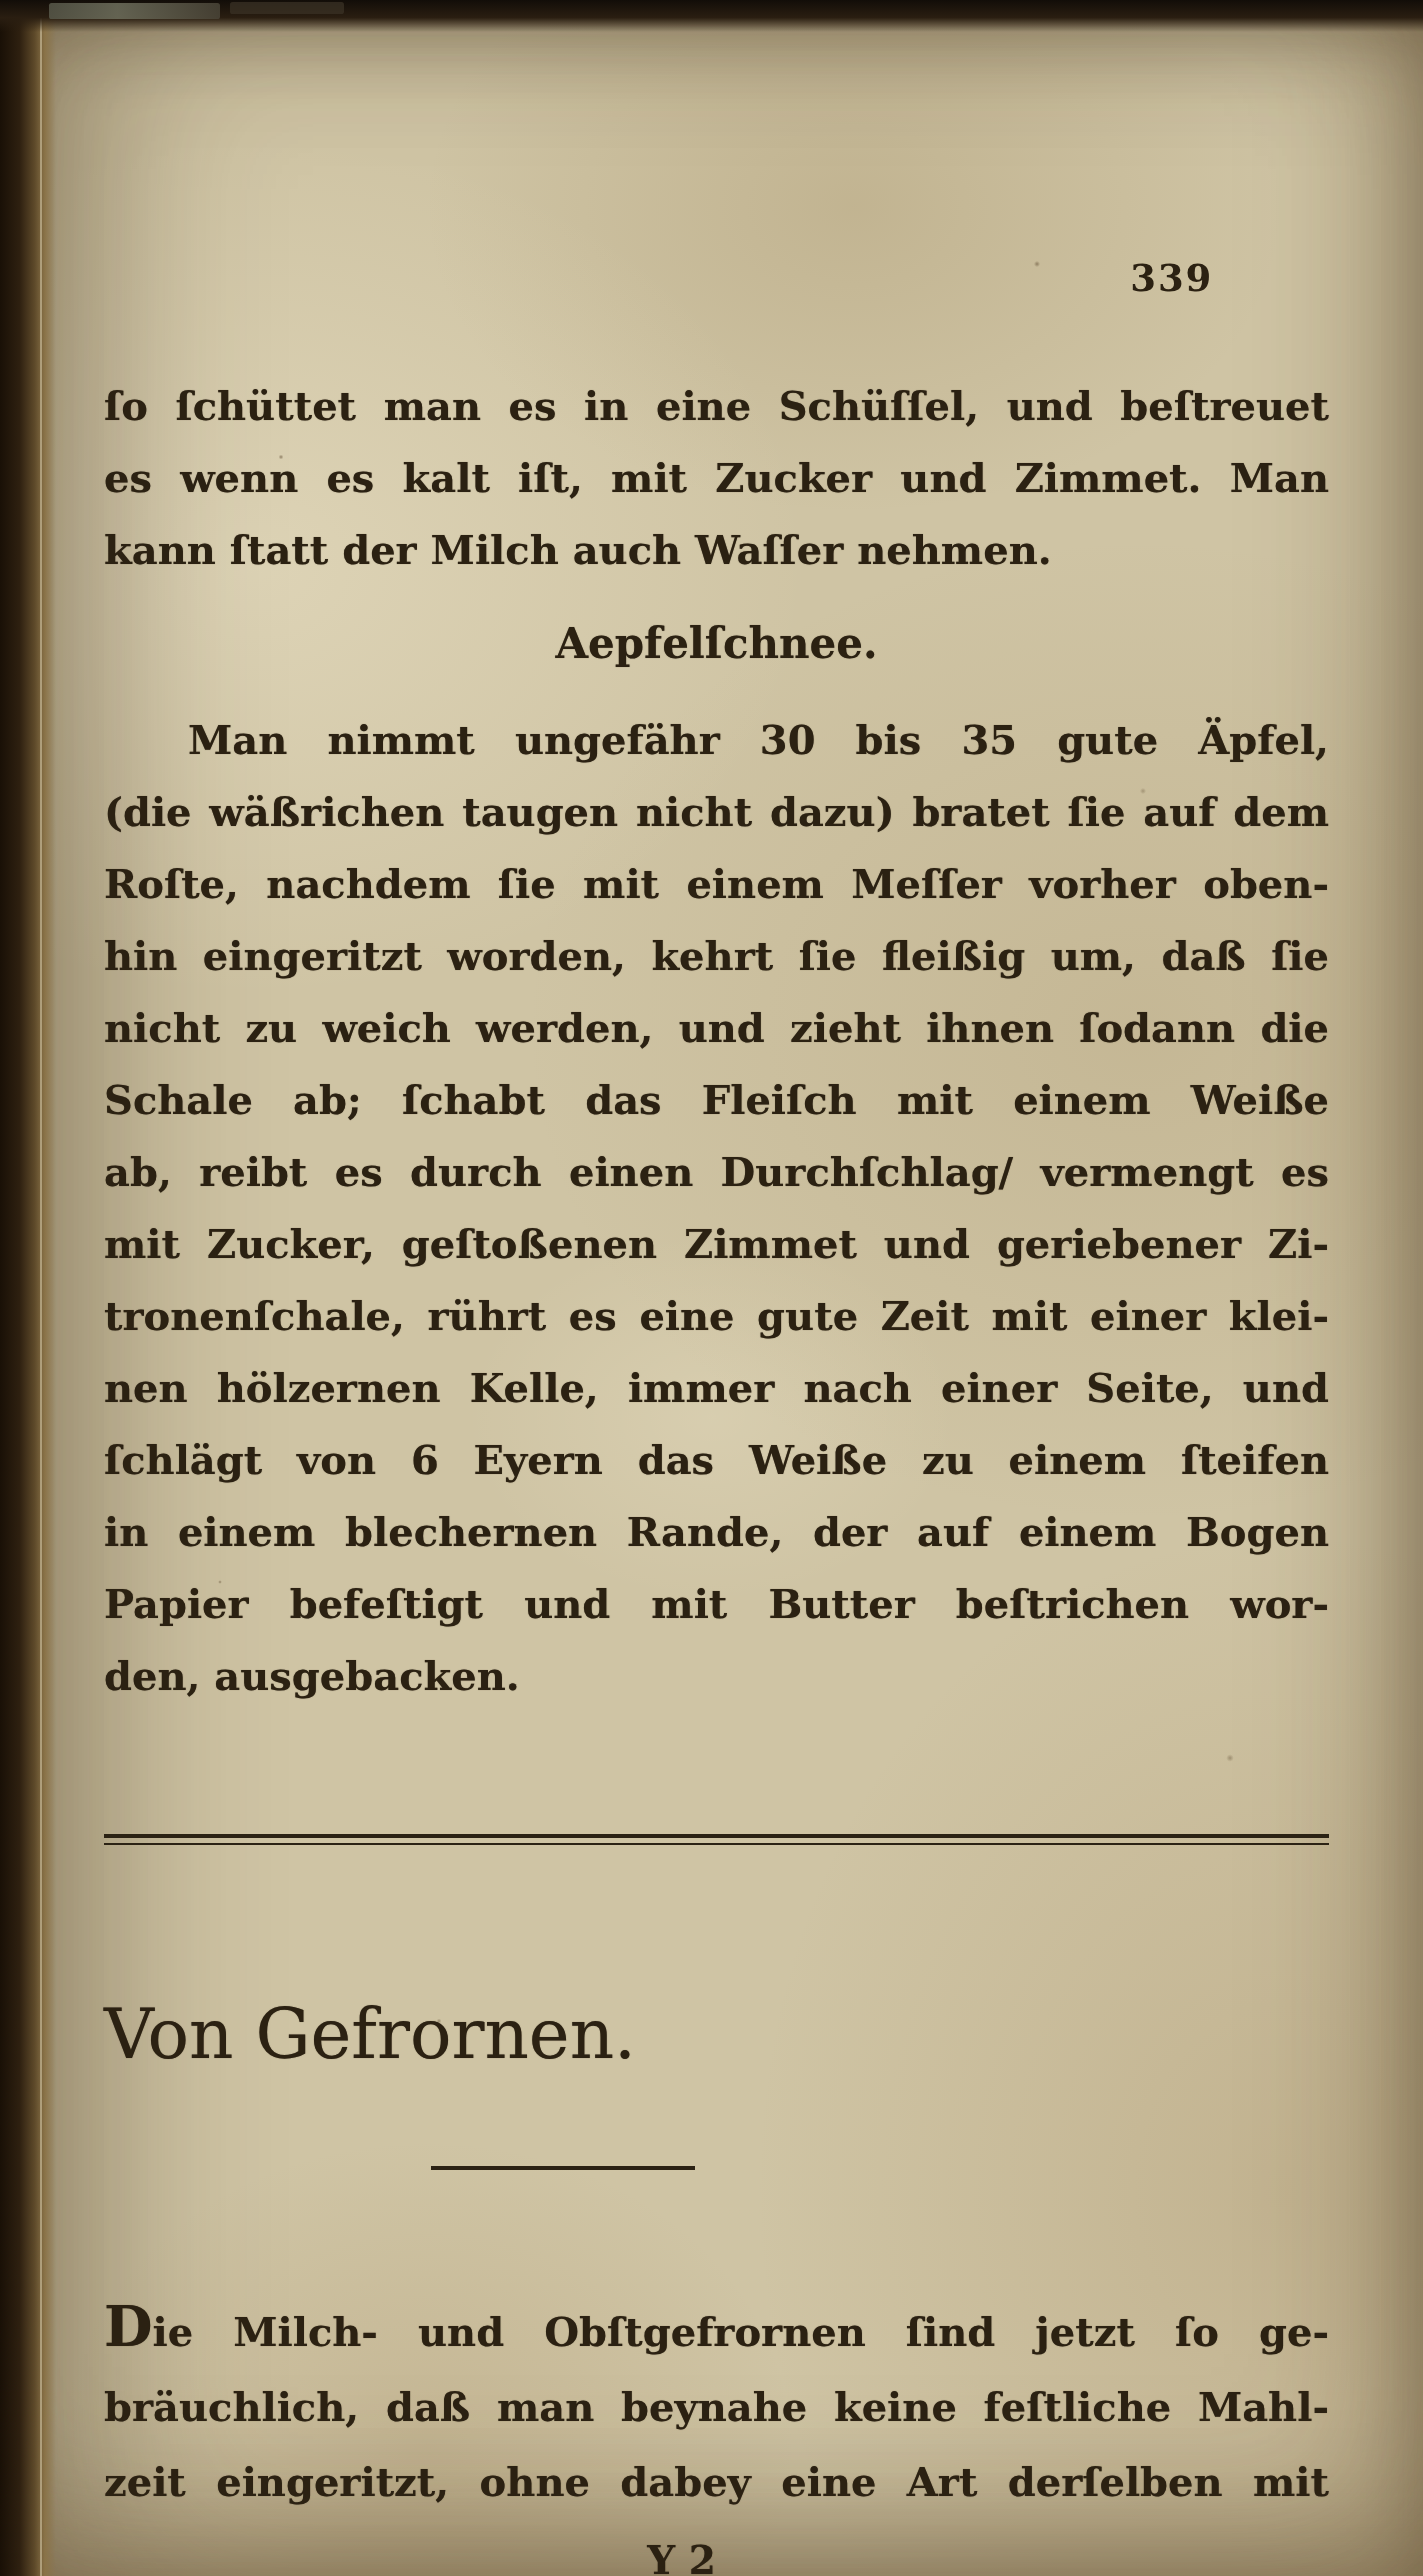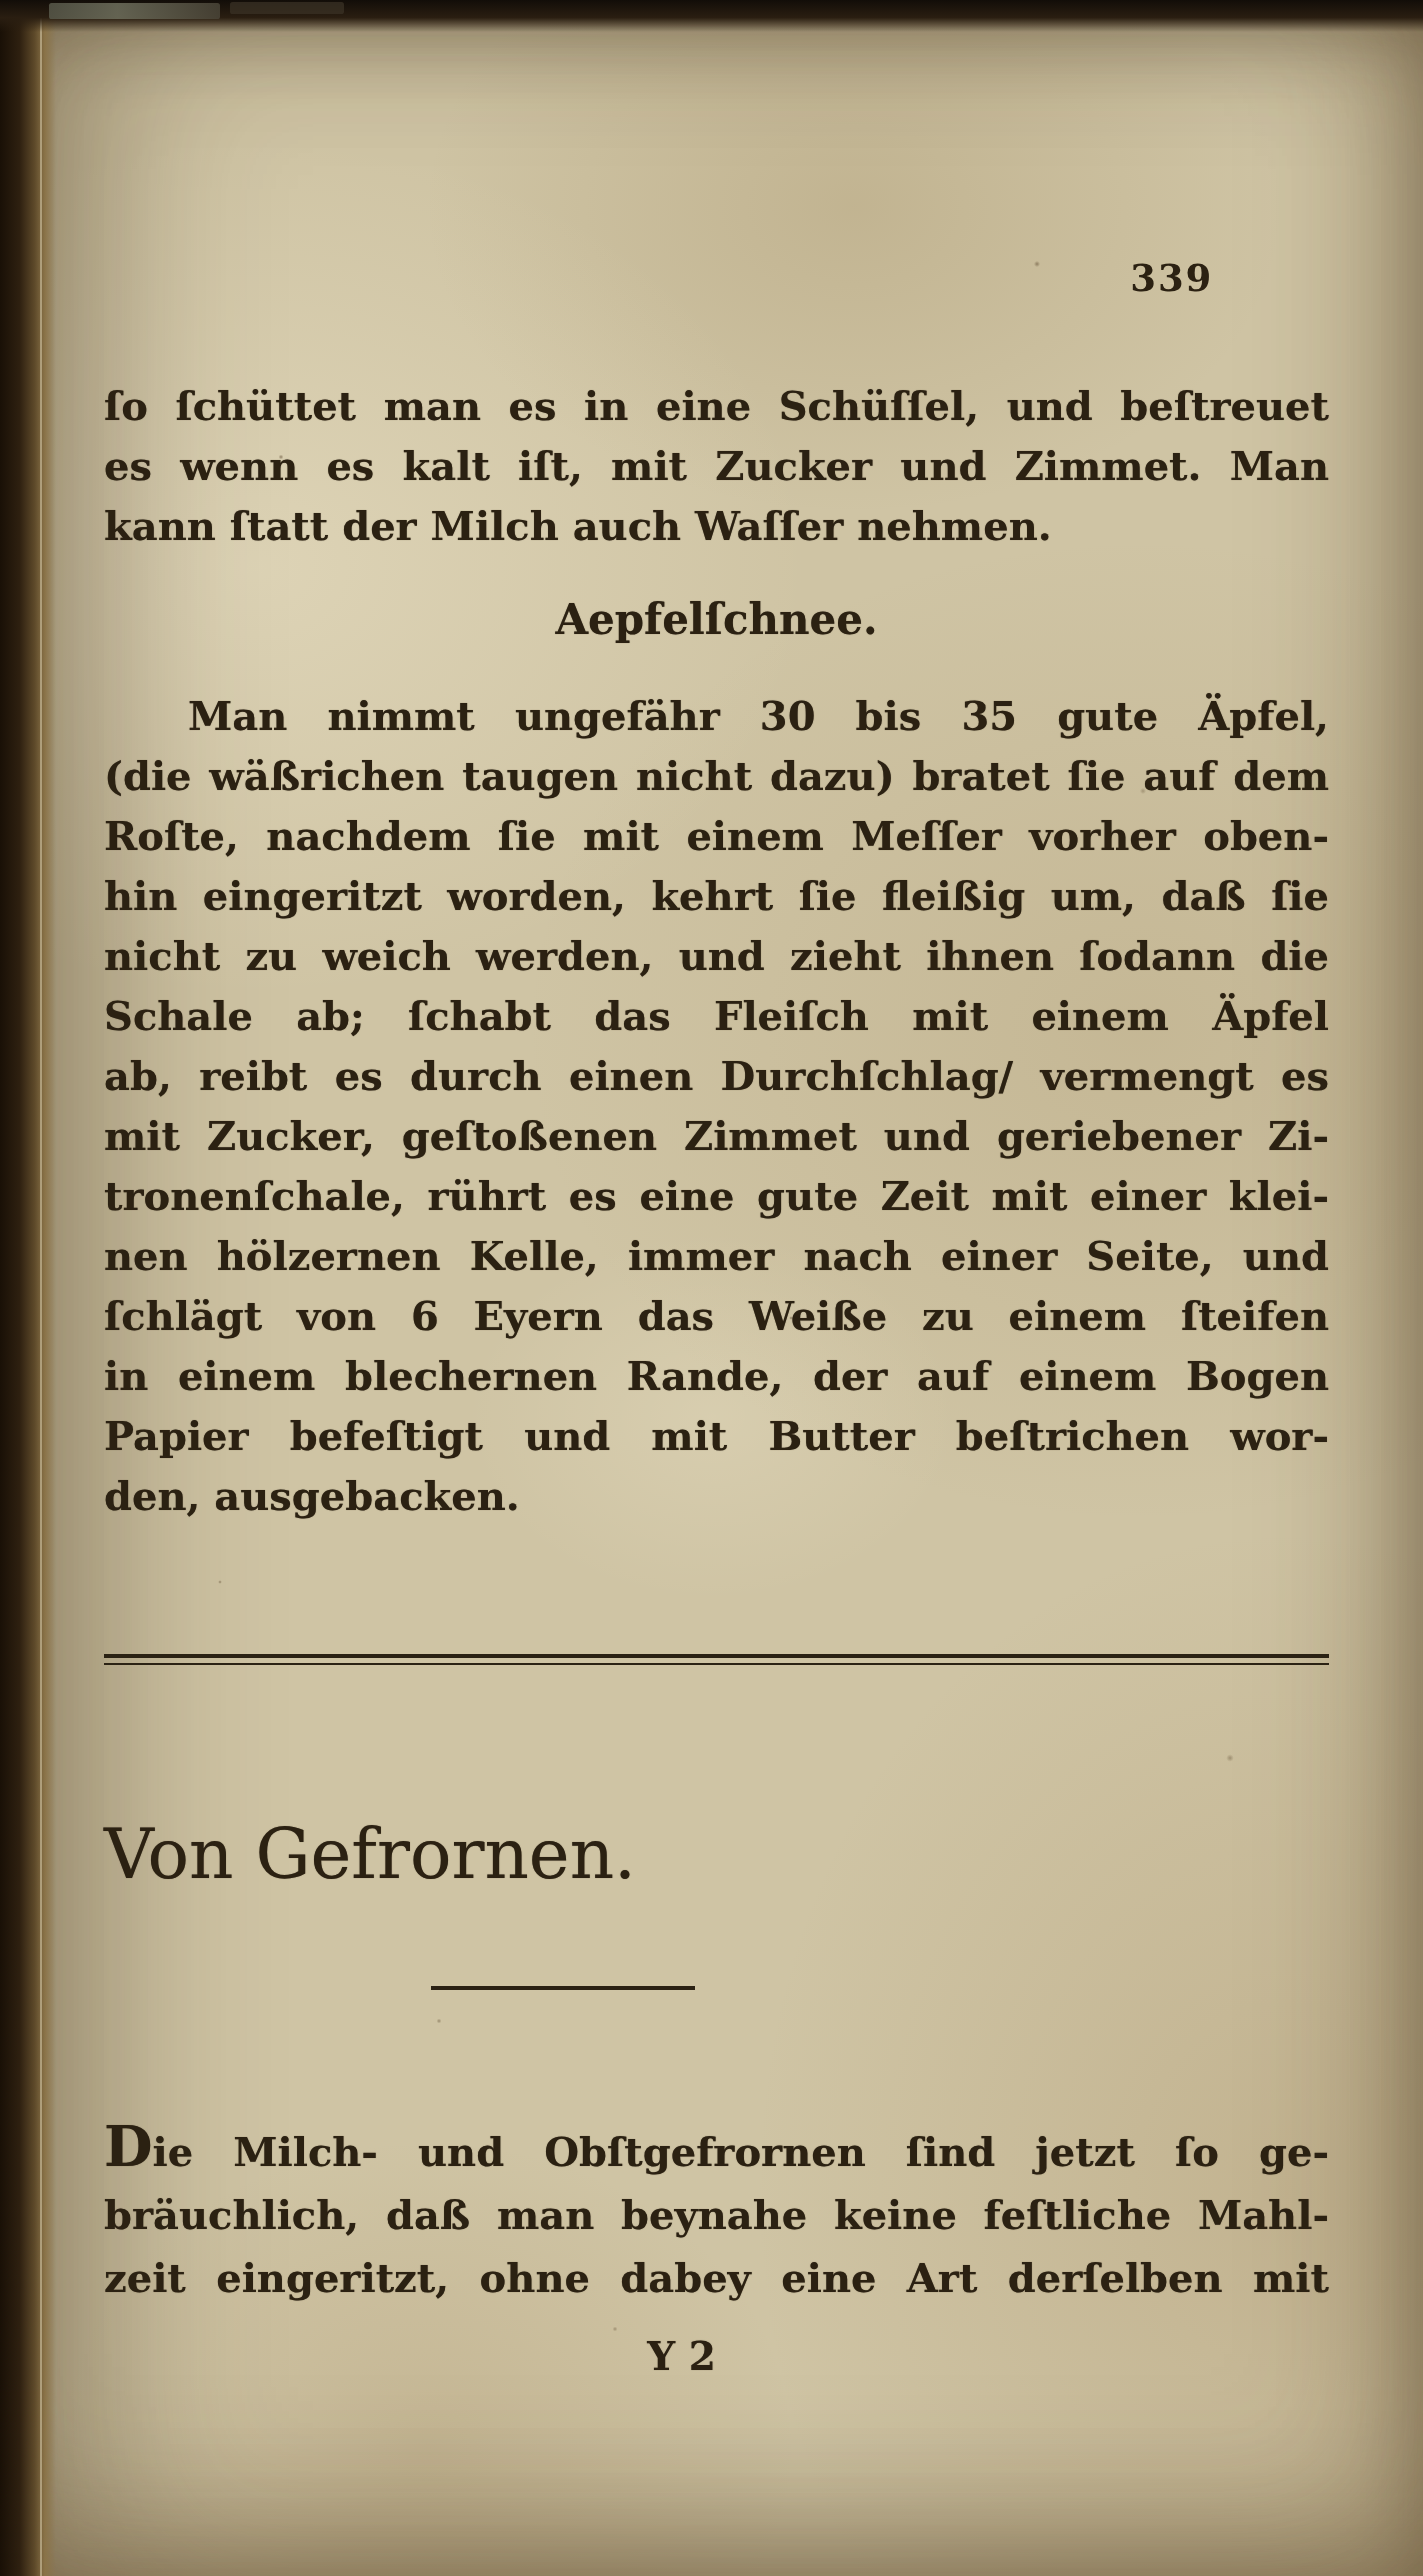--- a/index.html
+++ b/index.html
@@ -97,20 +97,21 @@
     text-align: right;
     padding-right: 116px;
     letter-spacing: 1.8px;
   }
   .para {
     font-weight: 700;
     text-shadow: 0 0 0.9px rgba(43,33,18,.55);
   }
   .line {
     text-align: justify;
+    margin-top: 12px;
   }
   .jl { text-align-last: justify; }
   .ll { text-align-last: left; }
   .intro {
     margin-top: 77px;
     font-size: 40px;
     line-height: 60px;
   }
   .recipe-heading {
     margin: 39px 0 0 0;
@@ -184,21 +185,21 @@
     </div>
 
     <div class="recipe-heading">Aepfelſchnee.</div>
 
     <div class="para recipe">
       <div class="line jl indent">Man nimmt ungefähr 30 bis 35 gute Äpfel,</div>
       <div class="line jl">(die wäßrichen taugen nicht dazu) bratet ſie auf dem</div>
       <div class="line jl">Roſte, nachdem ſie mit einem Meſſer vorher oben-</div>
       <div class="line jl">hin eingeritzt worden, kehrt ſie fleißig um, daß ſie</div>
       <div class="line jl">nicht zu weich werden, und zieht ihnen ſodann die</div>
-      <div class="line jl">Schale ab; ſchabt das Fleiſch mit einem Äpfel</div>
+      <div class="line jl">Schale ab; ſchabt das Fleiſch mit einem Weiße</div>
       <div class="line jl">ab, reibt es durch einen Durchſchlag/ vermengt es</div>
       <div class="line jl">mit Zucker, geſtoßenen Zimmet und geriebener Zi-</div>
       <div class="line jl">tronenſchale, rührt es eine gute Zeit mit einer klei-</div>
       <div class="line jl">nen hölzernen Kelle, immer nach einer Seite, und</div>
       <div class="line jl">ſchlägt von 6 Eyern das Weiße zu einem ſteifen</div>
       <div class="line jl">in einem blechernen Rande, der auf einem Bogen</div>
       <div class="line jl">Papier befeſtigt und mit Butter beſtrichen wor-</div>
       <div class="line ll">den, ausgebacken.</div>
     </div>
 

